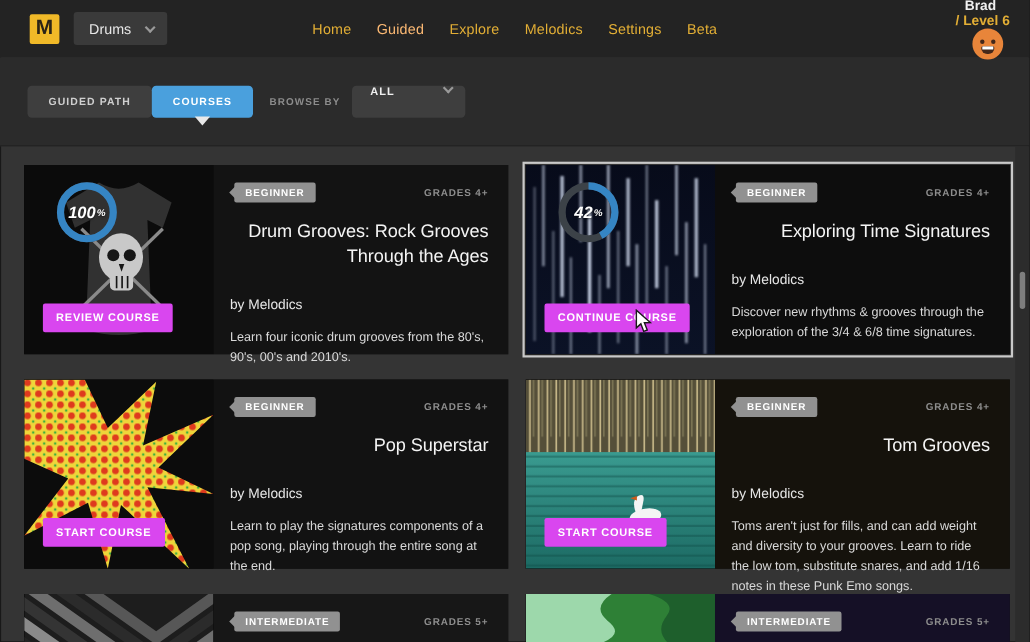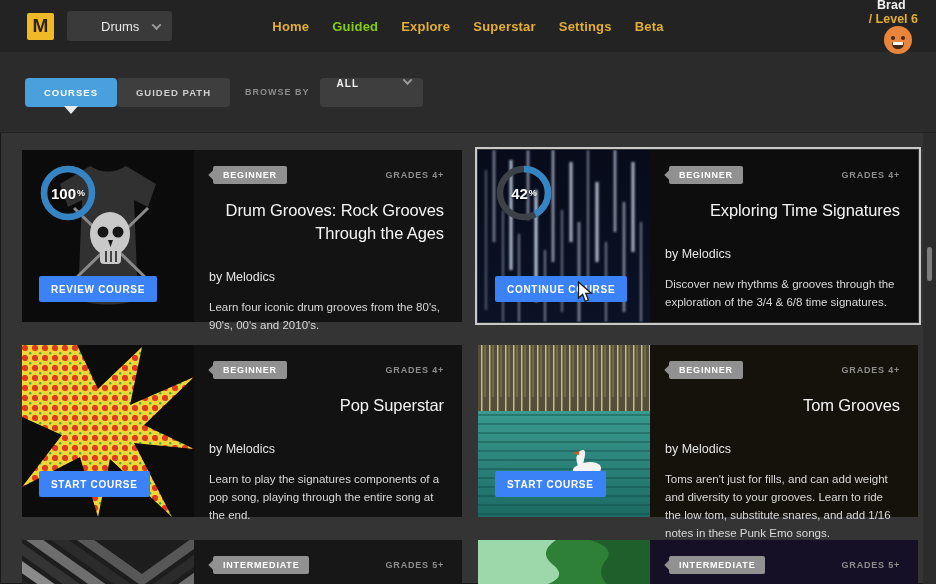--- a/index.html
+++ b/index.html
@@ -10,26 +10,26 @@
     box-shadow: inset 0 0 0 1px #181818;
   }
 
   
   .topbar { position:relative; height:52px; background:#232323; display:flex; align-items:center; }
   .logo { width:27px; height:27px; margin-left:27px; background:#f0b928; border-radius:2px;
           display:flex; align-items:center; justify-content:center;
           color:#2b2417; font-weight:bold; font-size:19px; }
   .instrument { margin-left:13px; height:30px; background:#3a3a3a; border-radius:3px;
           display:flex; align-items:center; padding:0 12px 0 14px; cursor:pointer; }
-  .instrument-label { color:#e8e8e8; font-size:13px; margin-right:14px;margin-left:20px; }
+  .instrument-label { color:#e8e8e8; font-size:13px; margin-right:14px; }
   .chev { width:7px; height:7px; border-right:2px solid #9a9a9a; border-bottom:2px solid #9a9a9a;
           transform:rotate(45deg) translate(-1px,-1px); }
   .nav { position:absolute; left:50%; transform:translateX(-50%); display:flex; gap:23px; }
-  .nav-item { font-size:13px; font-weight:700; color:#e2ae35; cursor:pointer; letter-spacing:.2px; }
-  .nav-item.active { color:#84cc16; }
+  .nav-item { font-size:13px; font-weight:400; color:#e2ae35; cursor:pointer; letter-spacing:.2px; }
+  .nav-item.active { color:#fdba74; }
   .user-area { margin-left:auto; display:flex; align-items:center; margin-right:18px;flex-direction:column; }
   .user-name { color:#f0f0f0; font-size:12.5px; font-weight:600; }
   .user-level { color:#e2ae35; font-size:12.5px; font-weight:600; margin-left:4px; }
   .avatar { position:relative; width:28px; height:28px; border-radius:50%; background:#e8853a; margin-left:13px; }
   .avatar .eye { position:absolute; top:10px; width:4px; height:4px; border-radius:50%; background:#44281a; }
   .avatar .eye.l { left:7px; } .avatar .eye.r { right:7px; }
   .avatar .mouth { position:absolute; left:8px; top:16px; width:12px; height:7px;
                    background:#44281a; border-radius:2px 2px 7px 7px; overflow:hidden; }
   .avatar .teeth { position:absolute; left:1px; top:0; width:10px; height:2.5px; background:#fff; }
 
@@ -67,23 +67,23 @@
   .badge { position:relative; background:#919191; color:#fff; font-size:9px; font-weight:bold;
            letter-spacing:.8px; padding:4px 10px; border-radius:2px; margin-left:4px; }
   .badge::before { content:''; position:absolute; left:-3px; top:50%; width:8px; height:8px;
            background:#919191; transform:translateY(-50%) rotate(45deg); z-index:-0; }
   .grades { color:#8d8d8d; font-size:9px; font-weight:bold; letter-spacing:.8px; }
   .card-title { margin-top:15px; color:#f4f4f4; font-size:16.5px; font-weight:500; line-height:1.4;
            letter-spacing:-.1px;text-align:right; }
   .card-author { margin-top:25px; color:#e6e6e6; font-size:12.5px; }
   .card-desc { margin-top:15px; color:#d9d9d9; font-size:11.5px; line-height:1.55; }
   .course-btn { position:absolute; left:17px; bottom:20px; min-width:107px; height:26px;
-           background:#3b82f6; border:none; border-radius:2px; color:#fff; font-family:inherit;
+           background:#d946ef; border:none; border-radius:2px; color:#fff; font-family:inherit;
            font-size:10px; font-weight:bold; letter-spacing:.7px; padding:0 12px; cursor:pointer; }
-  .ring-wrap { position:absolute; left:17px; top:14px; width:58px; height:58px; }
+  .ring-wrap { position:absolute; left:28px; top:14px; width:58px; height:58px;font-style:italic; }
   .ring-label { position:absolute; inset:0; display:flex; align-items:center; justify-content:center;
            color:#fff; font-size:15px; font-weight:bold; text-shadow:0 1px 2px rgba(0,0,0,.6); }
   .ring-label sup { font-size:9px; margin-left:1px; }
 
   
   .scroll-track { position:absolute; right:0; top:133px; bottom:0; width:13px; background:#2c2c2c; }
   .scroll-thumb { position:absolute; right:4px; top:114px; width:5px; height:34px;
            background:#7e7e7e; border-radius:3px; }
   .cursor { position:absolute; left:577px; top:281px; z-index:50; pointer-events:none; }
 </style>
@@ -95,41 +95,41 @@
   <header class="topbar">
     <div class="logo">M</div>
     <div class="instrument">
       <span class="instrument-label">Drums</span>
       <span class="chev"></span>
     </div>
     <nav class="nav">
       <span class="nav-item">Home</span>
       <span class="nav-item active">Guided</span>
       <span class="nav-item">Explore</span>
-      <span class="nav-item">Superstar</span>
+      <span class="nav-item">Melodics</span>
       <span class="nav-item">Settings</span>
       <span class="nav-item">Beta</span>
     </nav>
     <div class="user-area">
       <span class="user-name">Brad</span>
       <span class="user-level">/ Level 6</span>
       <span class="avatar">
         <span class="eye l"></span>
         <span class="eye r"></span>
         <span class="mouth">
             <span class="teeth"></span>
           </span>
       </span>
     </div>
   </header>
 
   <section class="filter-section">
     <div class="tabs">
+      <div class="tab plain">GUIDED PATH</div>
       <div class="tab selected">COURSES</div>
-      <div class="tab plain">GUIDED PATH</div>
     </div>
     <span class="browse-label">BROWSE BY</span>
     <div class="browse-dd">
       <span class="browse-dd-value">ALL</span>
       <span class="chev"></span>
     </div>
   </section>
 
   <main class="content">
     <div class="grid">

